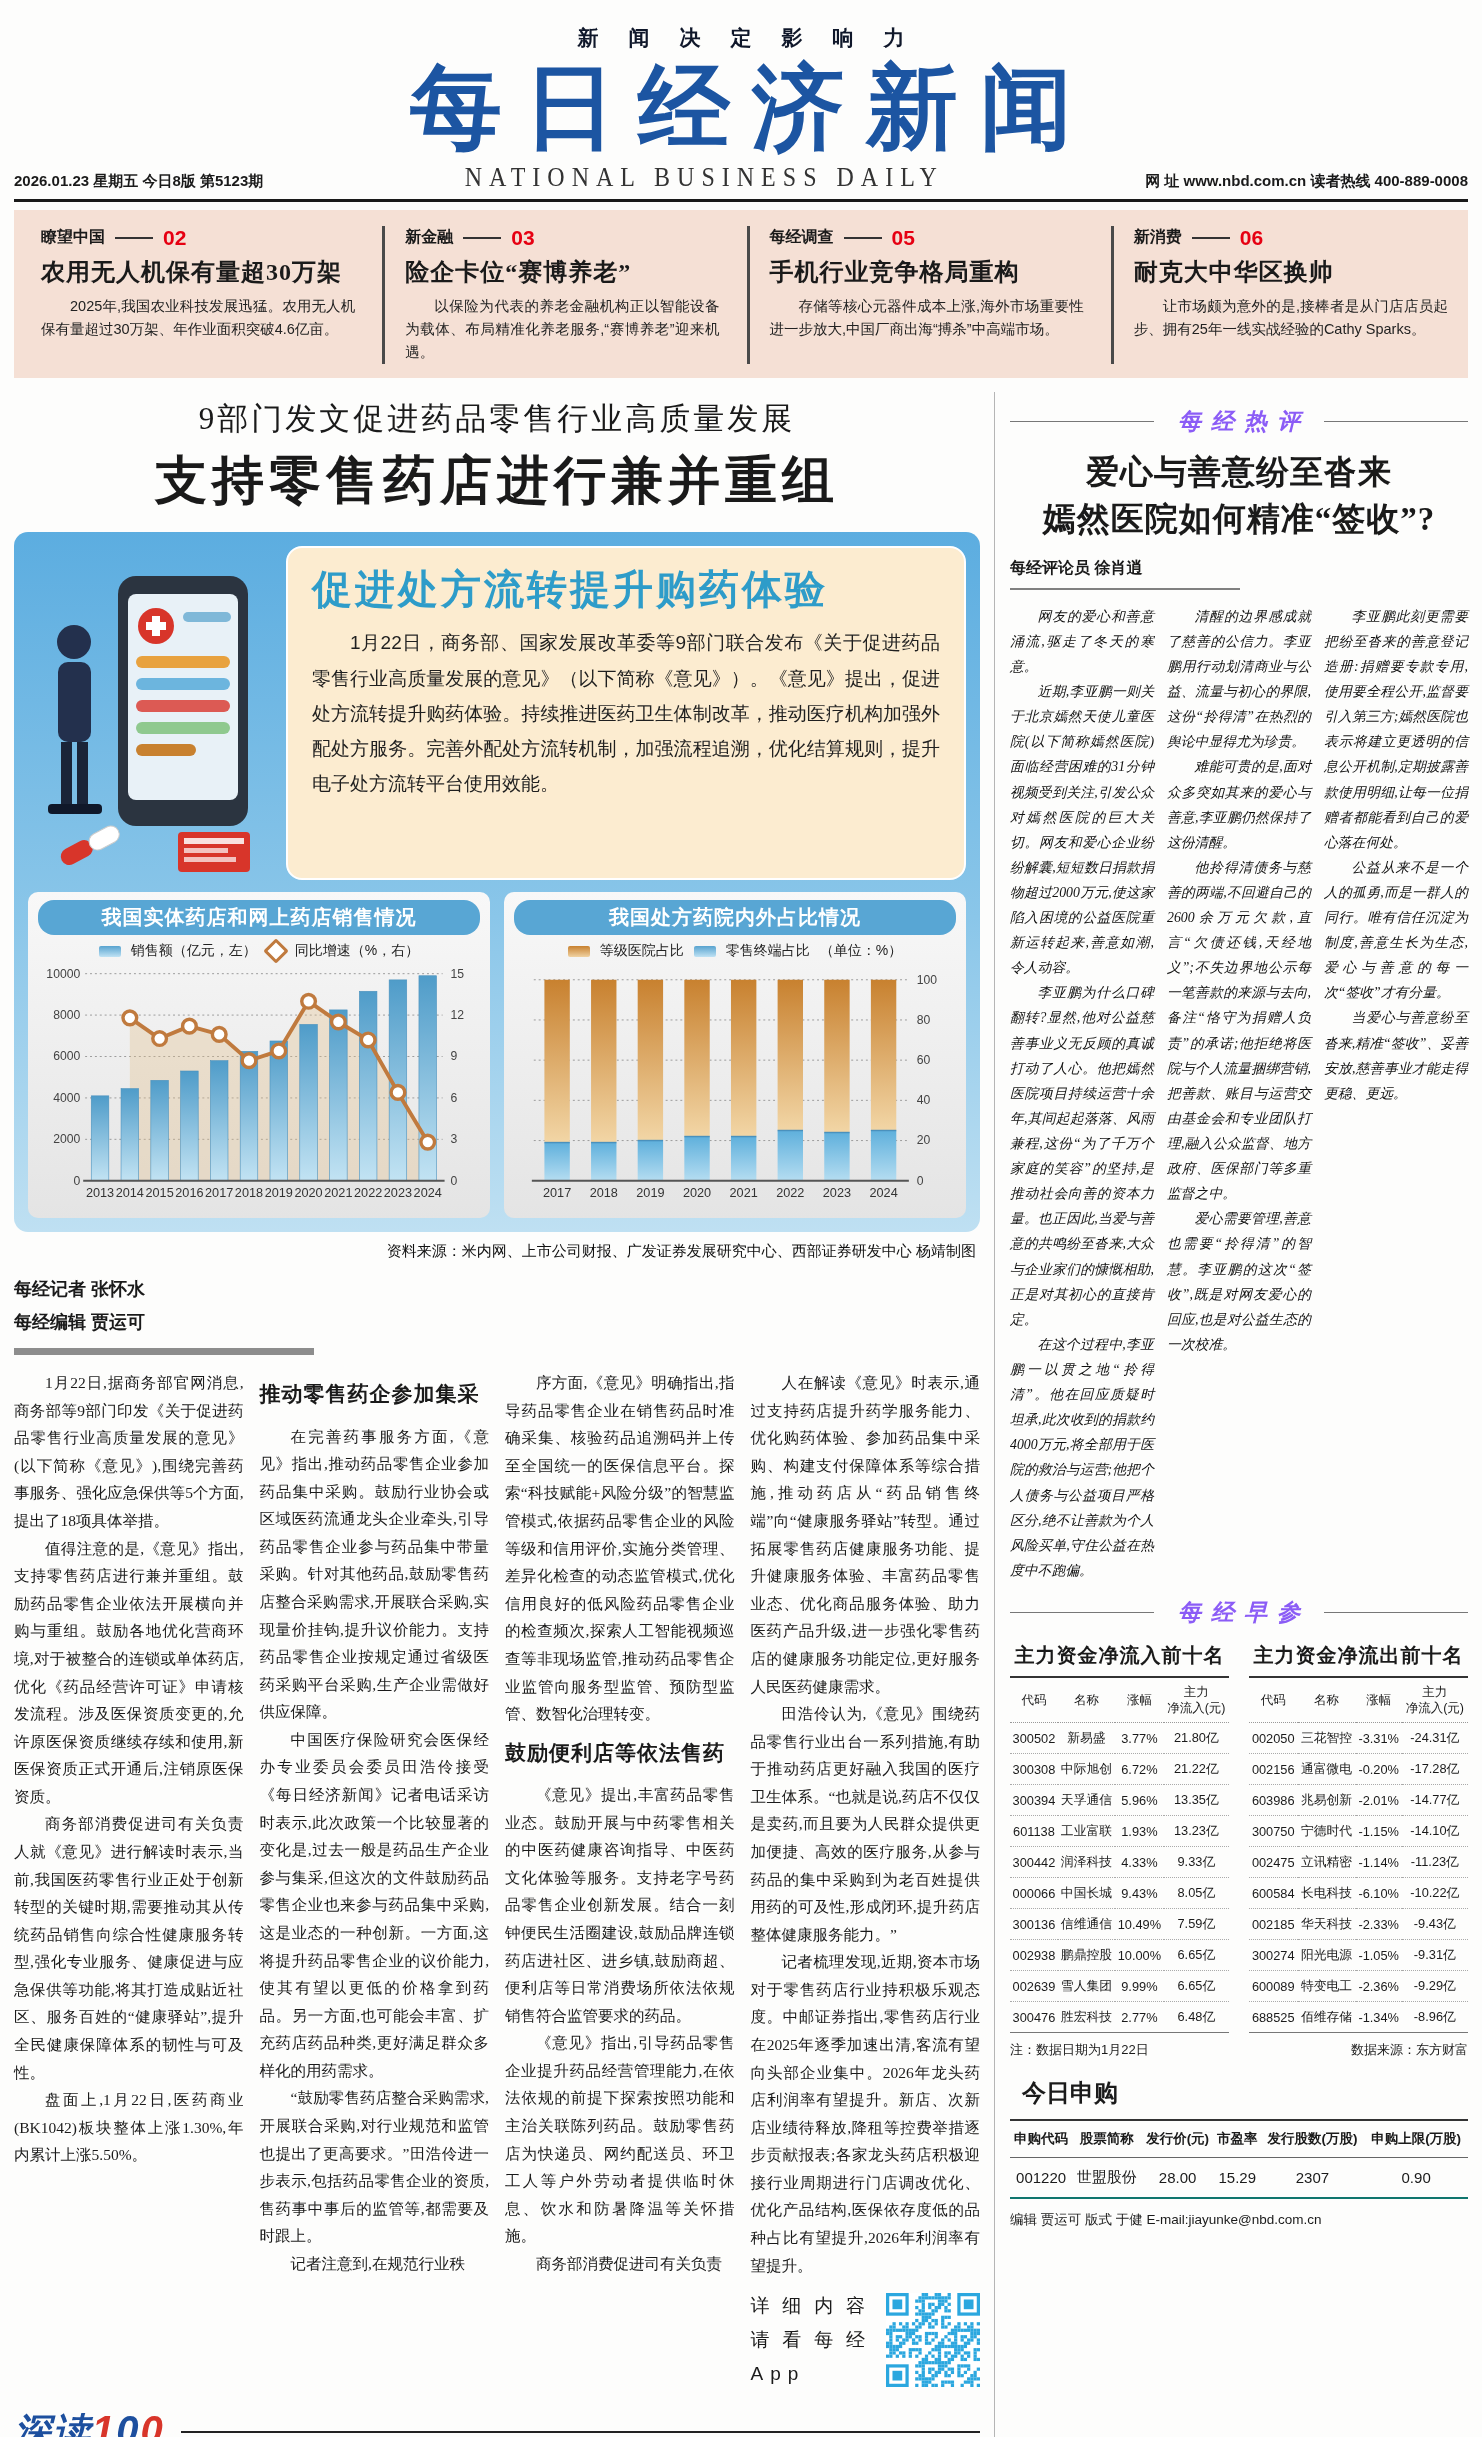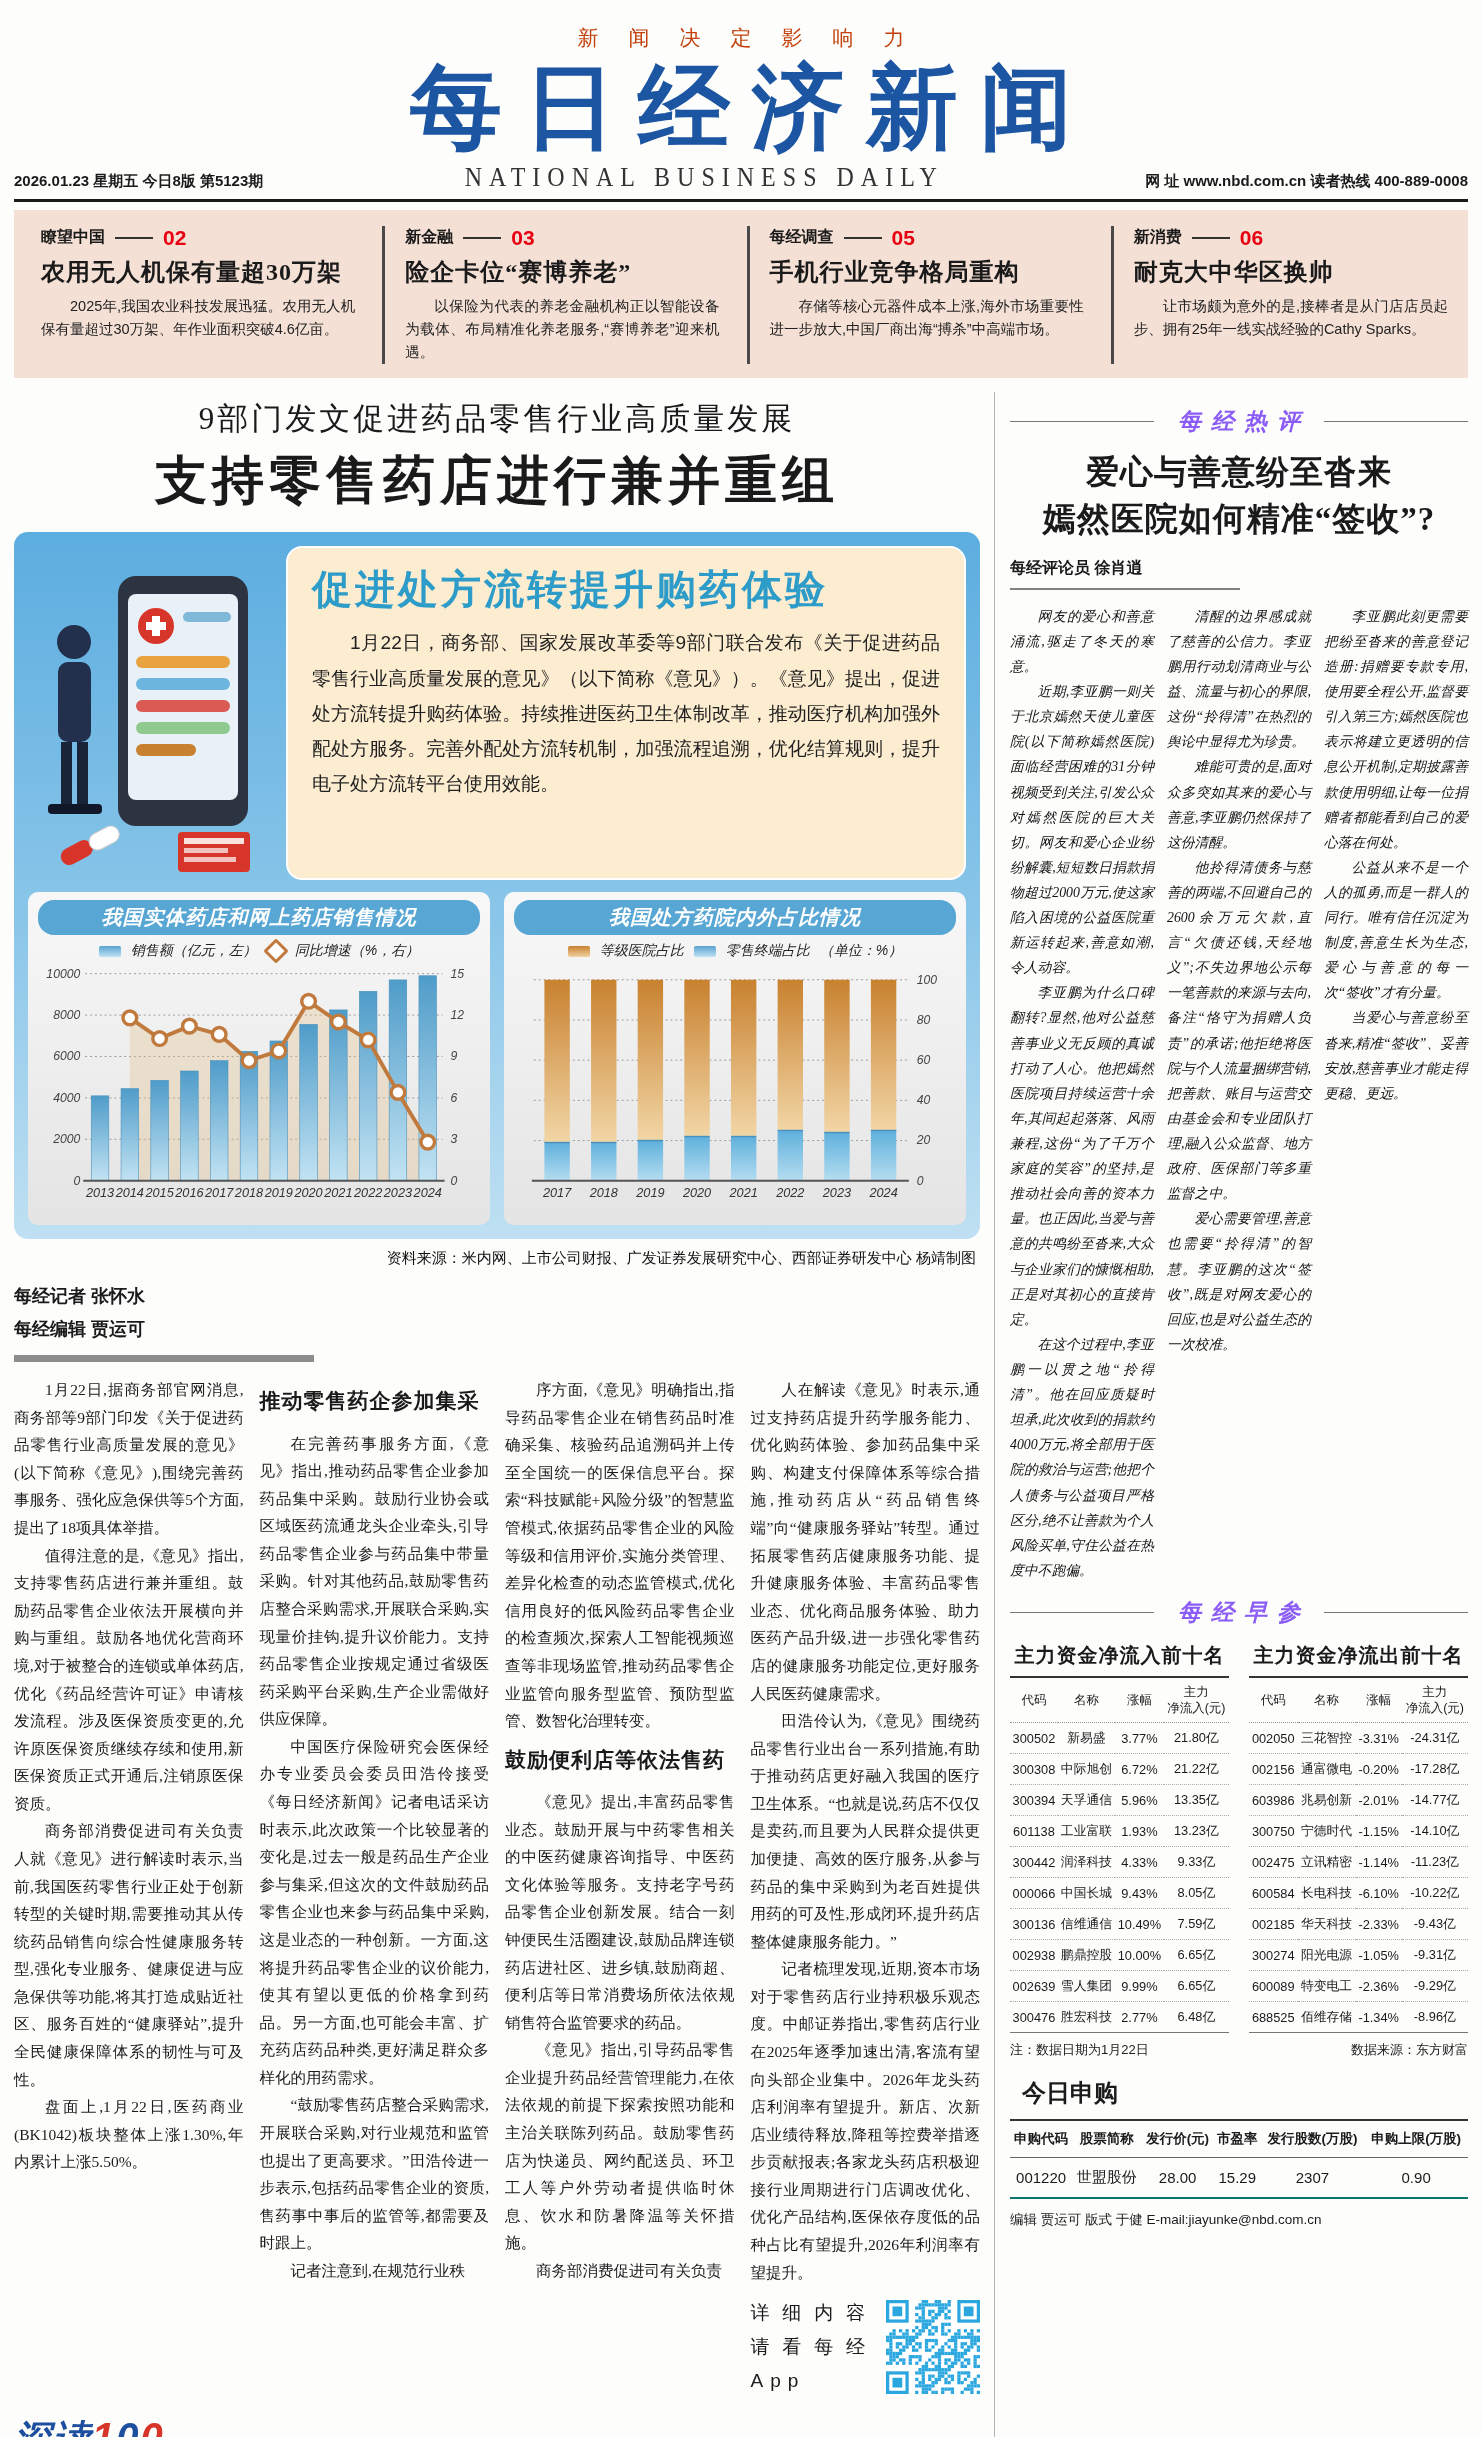--- a/index.html
+++ b/index.html
@@ -3,21 +3,21 @@
 <meta charset="utf-8">
 <style>
   html,body{margin:0;padding:0;background:#cfcfcf;}
   .page{width:1482px;min-height:2437px;margin:0 auto;background:#fdfdfc;box-sizing:border-box;
         font-family:"Liberation Serif","DejaVu Serif",serif;color:#1a1a1a;position:relative;overflow:hidden;}
   .sans{font-family:"Liberation Sans","DejaVu Sans",sans-serif;}
   p{margin:0;}
 
   
   .masthead{text-align:center;padding-top:24px;}
-  .slogan{font-size:21px;font-weight:normal;letter-spacing:30px;text-indent:30px;color:#c2410c;}
+  .slogan{font-size:21px;font-weight:bold;letter-spacing:30px;text-indent:30px;color:#0f172a;}
   .brand{font-size:92px;font-weight:900;color:#1c55a2;letter-spacing:22px;text-indent:22px;line-height:1.15;margin-top:4px;}
   .mast-meta{display:flex;justify-content:space-between;align-items:flex-end;padding:2px 14px 8px;}
   .mast-date,.mast-contact{font-size:15px;font-weight:bold;font-family:"Liberation Sans",sans-serif;}
   .mast-eng{font-size:24px;letter-spacing:7px;color:#333;transform:scaleY(1.15);}
   .mast-rule{border-top:3px solid #1a1a1a;margin:0 14px;}
 
   
   .briefs{margin:8px 14px 0;background:#f5e0d5;display:flex;padding:16px 0 14px;}
   .brief{flex:1;padding:0 20px;margin-left:7px;}
   .brief + .brief{border-left:3px solid #4a4a4a;}
@@ -37,21 +37,21 @@
   .headline{text-align:center;font-size:52px;font-weight:bold;letter-spacing:5px;margin:6px 0 16px;}
 
   .info-box{background:linear-gradient(180deg,#5cade0 0%,#8ac6e9 55%,#bfe0f2 100%);border-radius:14px;padding:14px;}
   .info-top{display:flex;gap:10px;}
   .illu{width:248px;flex:none;}
   .cream{flex:1;background:#fcecd0;border-radius:16px;border:2px solid #ffffff;padding:14px 24px 16px;}
   .info-title{color:#2e9cc9;font-size:40px;font-weight:bold;letter-spacing:3px;}
   .info-body{font-size:19px;line-height:1.85;text-indent:2em;text-align:justify;color:#1f1f1f;margin-top:8px;}
 
   .charts{display:flex;gap:14px;margin-top:12px;}
-  .chart-panel{flex:1;background:linear-gradient(180deg,#f8f8f8,#e4e4e4);border-radius:10px;padding:8px 10px 13px;font-style:italic;}
+  .chart-panel{flex:1;background:linear-gradient(180deg,#f8f8f8,#e4e4e4);border-radius:10px;padding:8px 10px 6px;}
   .chart-title{background:#58a6d4;color:#fff;border-radius:16px;text-align:center;font-weight:bold;font-size:20px;padding:4px 0;letter-spacing:1px;}
   .legend{display:flex;justify-content:center;align-items:center;gap:10px;font-size:14px;margin:7px 0 0;color:#222;}
   .chip{display:inline-block;width:22px;height:11px;border-radius:2px;}
   .chip-blue{background:linear-gradient(180deg,#58a3cf,#bfe2f4);}
   .chip-orange{background:linear-gradient(180deg,#c8812f,#f0d2a2);}
   .chip-diamond{width:12px;height:12px;border:3px solid #c07a3e;background:#fff;transform:rotate(45deg);border-radius:2px;}
   svg.chart{width:100%;height:252px;display:block;}
 
   .source-line{text-align:right;font-size:15px;margin:10px 4px 12px;color:#111;}
 

